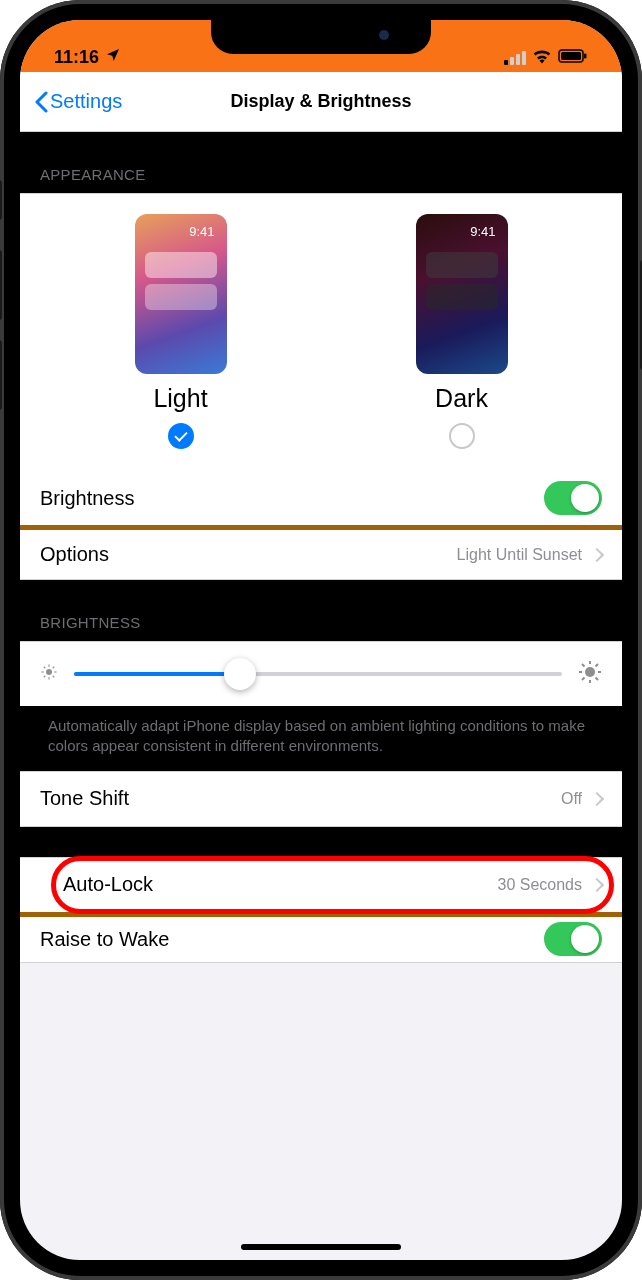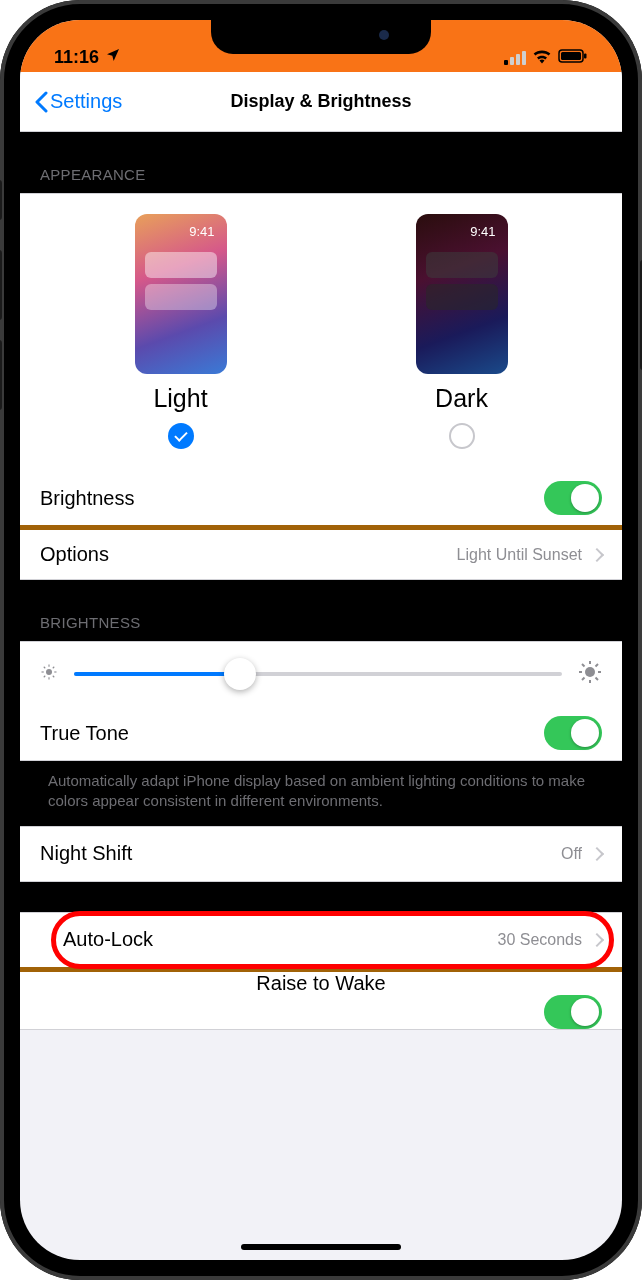--- a/index.html
+++ b/index.html
@@ -435,45 +435,39 @@
                 <line x1="20" y1="12" x2="23" y2="12"></line>
                 <line x1="4" y1="4" x2="6.5" y2="6.5"></line>
                 <line x1="17.5" y1="17.5" x2="20" y2="20"></line>
                 <line x1="4" y1="20" x2="6.5" y2="17.5"></line>
                 <line x1="17.5" y1="6.5" x2="20" y2="4"></line>
               </g>
             </svg>
         </span>
       </div>
 
-      <div class="group" style="border-top:none;">
-        <div class="row">
-          <span>True Tone</span>
-          <div class="toggle"></div>
-        </div>
-      </div>
       <div class="footer-text">Automatically adapt iPhone display based on ambient lighting conditions to make colors appear consistent in different environments.</div>
 
       <div class="group">
         <div class="row">
-          <span>Night Shift</span>
+          <span>Tone Shift</span>
           <span class="value">Off</span>
           <span class="chevron"></span>
         </div>
       </div>
 
       <div style="height:30px"></div>
 
       <div class="group">
         <div class="row highlight">
           <span>Auto-Lock</span>
           <span class="value">30 Seconds</span>
           <span class="chevron"></span>
         </div>
-        <div class="row" style="min-height:50px;flex-direction:column;">
+        <div class="row" style="min-height:50px;">
           <span>Raise to Wake</span>
           <div class="toggle"></div>
         </div>
       </div>
 
     </div>
 
     <div class="home-indicator"></div>
   </div>
 </div>

